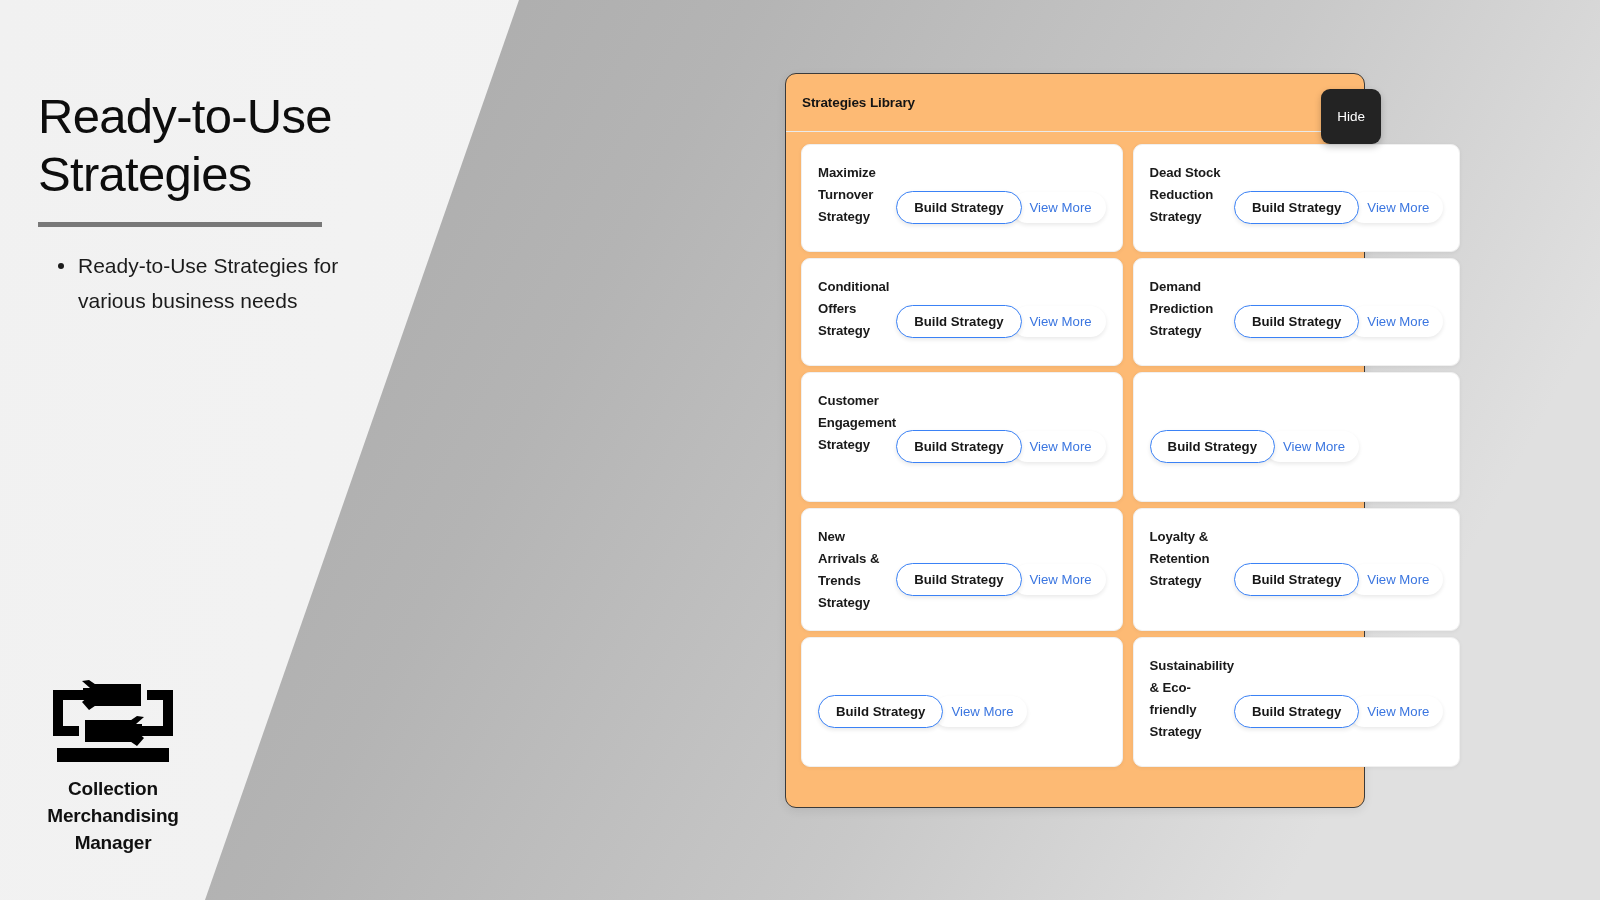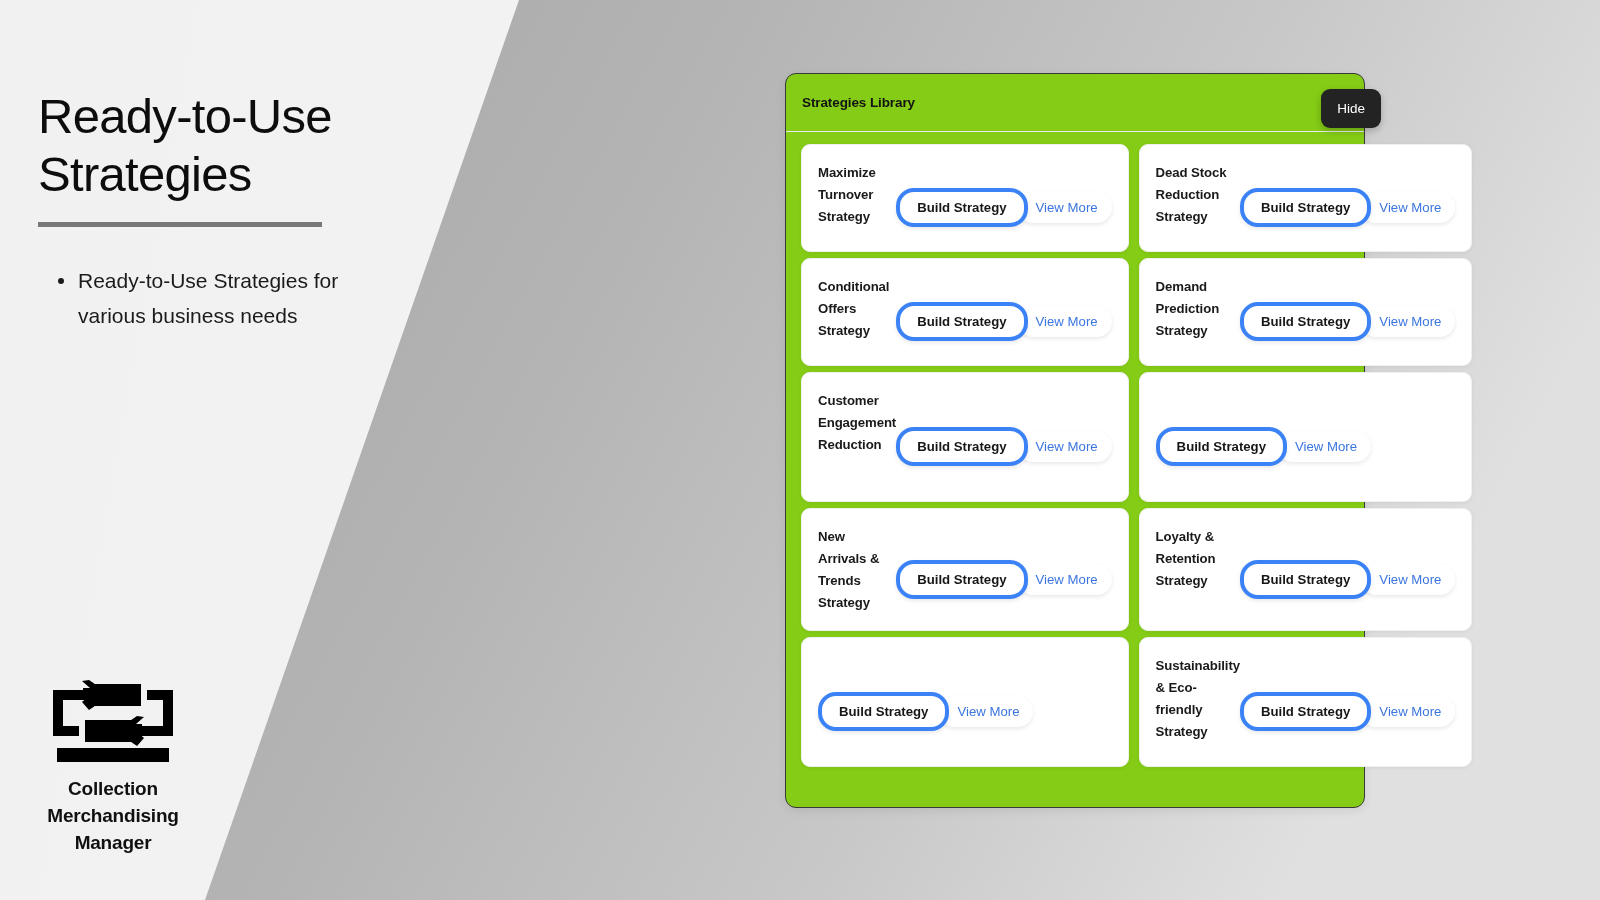--- a/index.html
+++ b/index.html
@@ -28,21 +28,21 @@
   #title-divider{
     position:absolute; left:38px; top:222px;
     width:284px; height:5px; background:#787878;
   }
   #bullet-list{
     position:absolute; left:56px; top:248px; width:300px;
     list-style:none;
   }
   #bullet-list li{
     position:relative; padding-left:22px;
-    font-size:21px; line-height:35px; color:#1b1b1b;margin-top:15px;
+    font-size:21px; line-height:35px; color:#1b1b1b;
   }
   #bullet-list li::before{
     content:""; position:absolute; left:2px; top:15px;
     width:6px; height:6px; border-radius:50%; background:#1b1b1b;
   }
 
   
   #brand-block{
     position:absolute; left:38px; top:672px; width:150px;
     text-align:center;
@@ -50,38 +50,38 @@
   #brand-logo-icon{ display:block; margin:0 auto; }
   #brand-name{
     margin-top:13px; font-size:19px; font-weight:700;
     line-height:27px; color:#101010; letter-spacing:-0.2px;
   }
 
   
   #strategies-panel{
     position:absolute; left:785px; top:73px;
     width:580px; height:735px;
-    background:#84cc16; border:1px solid #3a3a3a;
+    background:#fdba74; border:1px solid #3a3a3a;
     border-radius:11px;
     box-shadow:0 3px 10px rgba(0,0,0,.08);
   }
   #panel-header{
     position:relative; height:58px;
     border-bottom:1px solid #eaeaea;
     display:flex; align-items:center;
   }
   #panel-title{
     margin-left:16px; font-size:13.5px; font-weight:700;
     color:#141414; letter-spacing:-0.1px;
   }
   #hide-button{
     position:absolute; right:-17px; top:15px;
     background:#232323; color:#ffffff;
     font-size:13.5px; font-weight:400;
-    padding:12px 16px; border:none; border-radius:9px;
+    padding:20px 16px; border:none; border-radius:9px;
     box-shadow:0 3px 7px rgba(0,0,0,.22);
     cursor:pointer; font-family:inherit;
   }
 
   #strategy-grid{
     display:grid; grid-template-columns:1fr 1fr;
     column-gap:10px; row-gap:6px;
     padding:12px 15px 15px 15px;
   }
   .strategy-card{
@@ -97,21 +97,21 @@
     font-size:13.2px; font-weight:700; color:#1a1a1a;
     line-height:22px; letter-spacing:-0.1px;
     margin-bottom:auto;
   }
   .card-actions{
     display:flex; align-items:center; margin-top:18px;
   }
   .build-strategy-button{
     background:#ffffff; color:#171717;
     font-size:13.2px; font-weight:700; font-family:inherit;
-    border:4px solid #3b82f6; border-radius:18px;
+    border:1px solid #3b82f6; border-radius:18px;
     padding:8px 17px; cursor:pointer;
     box-shadow:0 2px 4px rgba(0,0,0,.09);
     position:relative; z-index:2; white-space:nowrap;text-align:center;
   }
   .view-more-button{
     background:#ffffff; color:#3b76e0;
     font-size:13.2px; font-weight:400; font-family:inherit;
     border:none; border-radius:18px;
     padding:8px 14px 8px 18px; margin-left:-10px;
     cursor:pointer;
@@ -197,21 +197,21 @@
         </div>
       </div>
       <div class="strategy-card">
         <div class="card-title">Demand Prediction Strategy</div>
         <div class="card-actions">
           <button class="build-strategy-button">Build Strategy</button>
           <button class="view-more-button">View More</button>
         </div>
       </div>
       <div class="strategy-card tall">
-        <div class="card-title">Customer Engagement Reduction</div>
+        <div class="card-title">Customer Engagement Strategy</div>
         <div class="card-actions">
           <button class="build-strategy-button">Build Strategy</button>
           <button class="view-more-button">View More</button>
         </div>
       </div>
       <div class="strategy-card tall">
         <div class="card-actions">
           <button class="build-strategy-button">Build Strategy</button>
           <button class="view-more-button">View More</button>
         </div>

